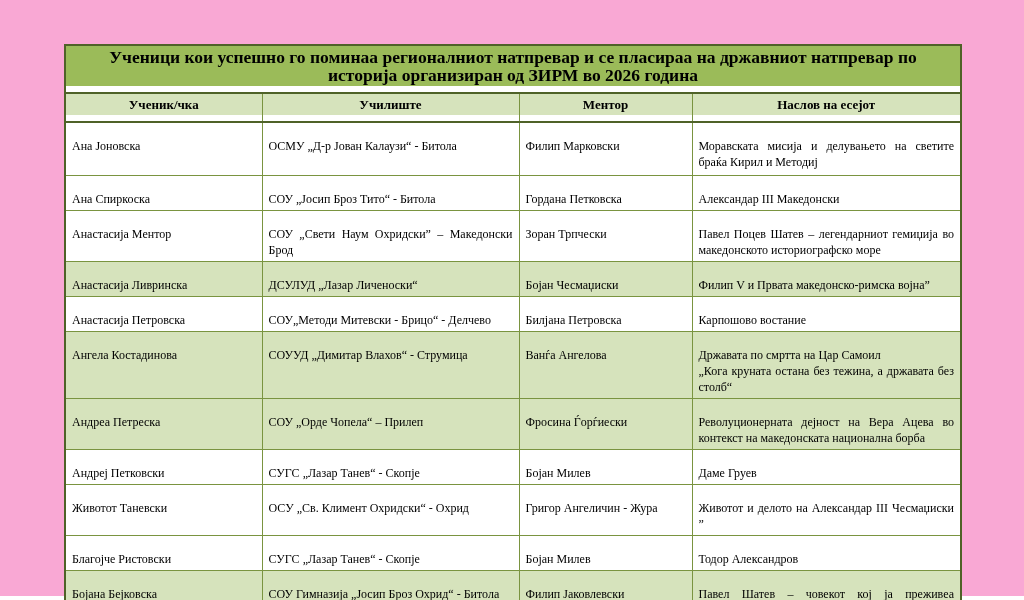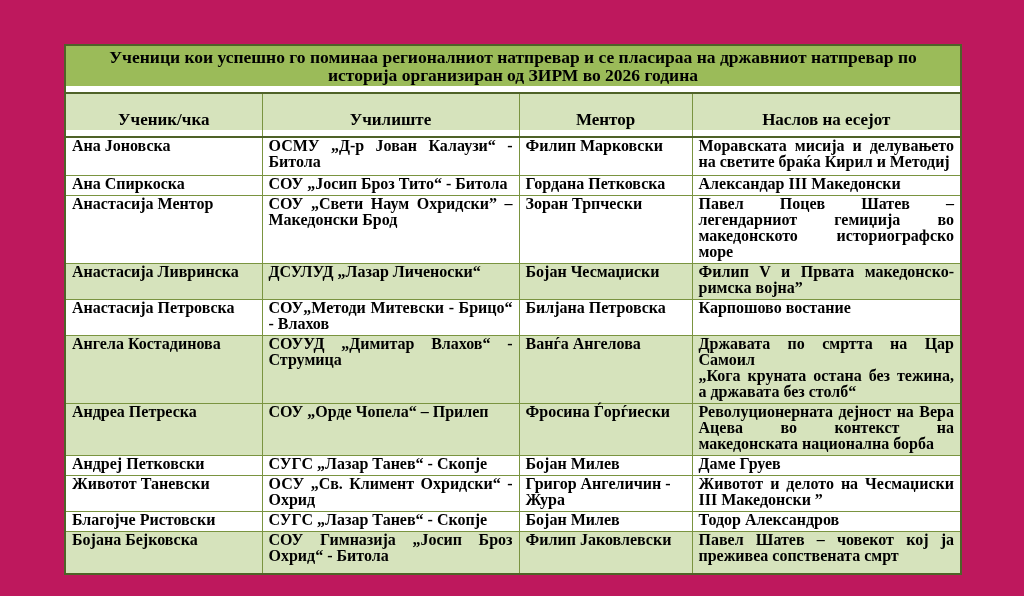--- a/index.html
+++ b/index.html
@@ -9,48 +9,47 @@
     --border:#7a9440;
     --outer:#4f6228;
     --ink:#000000;
   }
   html,body{margin:0;padding:0;background:#ffffff;}
   body{
     width:1024px;height:600px;overflow:hidden;
     font-family:"Liberation Serif","DejaVu Serif",serif;
     color:var(--ink);
   }
-  .page{position:relative;width:1024px;height:596px;background:#be185d;}
+  .page{position:relative;width:1024px;height:596px;background:#f9a8d4;}
   table.results{
     position:absolute;left:64px;top:44px;width:896px;
     border-collapse:collapse;table-layout:fixed;
     border:2px solid var(--outer);
   }
   th,td{
     border:1px solid var(--border);
     vertical-align:top;
     color:var(--ink);
   }
   th.title-cell{
     background:linear-gradient(var(--title-bg) 0 calc(100% - 6px), #ffffff calc(100% - 6px));
     border-bottom:2px solid var(--outer);
     font-weight:bold;font-size:17.5px;line-height:18px;
     text-align:center;padding:2px 28px 8px 28px;
   }
   tr.colhead th{
     background:linear-gradient(var(--header-bg) 0 calc(100% - 6px), #ffffff calc(100% - 6px));
     border-bottom:2px solid var(--outer);
-    font-weight:bold;font-size:17px;line-height:15px;
-    text-align:center;padding:18px 4px 9px 4px;
+    font-weight:bold;font-size:13px;line-height:15px;
+    text-align:center;padding:3px 4px 9px 4px;
   }
   tbody td{
-    font-size:16px;line-height:16px;
-    padding:0 6px 3px 6px;
+    font-size:12px;line-height:16px;
+    padding:15px 6px 3px 6px;
     background:#ffffff;
-    font-weight:bold;
   }
   tbody tr.shaded td{background:var(--shade-bg);}
   td.c-school,td.c-essay{text-align:justify;margin-left:44px;}
   td.c-essay{white-space:pre-line;}
   tbody tr:nth-child(11) td{padding-bottom:9px;}
   tbody tr:nth-child(1) td{padding-bottom:5px;}
 </style>
 </head>
 <body>
 
@@ -97,21 +96,21 @@
 
   <tr class="shaded">
     <td class="c-student">Анастасија Ливринска</td>
     <td class="c-school">ДСУЛУД „Лазар Личеноски“</td>
     <td class="c-mentor">Бојан Чесмаџиски</td>
     <td class="c-essay">Филип V и Првата македонско-римска војна”</td>
   </tr>
 
   <tr>
     <td class="c-student">Анастасија Петровска</td>
-    <td class="c-school">СОУ„Методи Митевски - Брицо“ - Влахов</td>
+    <td class="c-school">СОУ„Методи Митевски - Брицо“ - Делчево</td>
     <td class="c-mentor">Билјана Петровска</td>
     <td class="c-essay">Карпошово востание</td>
   </tr>
 
 
   <tr class="shaded">
     <td class="c-student">Ангела Костадинова</td>
     <td class="c-school">СОУУД „Димитар Влахов“ - Струмица</td>
     <td class="c-mentor">Ванѓа Ангелова</td>
     <td class="c-essay">Државата по смртта на Цар Самоил
@@ -129,21 +128,21 @@
     <td class="c-student">Андреј Петковски</td>
     <td class="c-school">СУГС „Лазар Танев“ - Скопје</td>
     <td class="c-mentor">Бојан Милев</td>
     <td class="c-essay">Даме Груев</td>
   </tr>
 
   <tr>
     <td class="c-student">Животот Таневски</td>
     <td class="c-school">ОСУ „Св. Климент Охридски“ - Охрид</td>
     <td class="c-mentor">Григор Ангеличин - Жура</td>
-    <td class="c-essay">Животот и делото на Чесмаџиски III Македонски ”</td>
+    <td class="c-essay">Животот и делото на Александар III Чесмаџиски ”</td>
   </tr>
 
   <tr>
     <td class="c-student">Благојче Ристовски</td>
     <td class="c-school">СУГС „Лазар Танев“ - Скопје</td>
     <td class="c-mentor">Бојан Милев</td>
     <td class="c-essay">Тодор Александров</td>
   </tr>
 
   <tr class="shaded">

